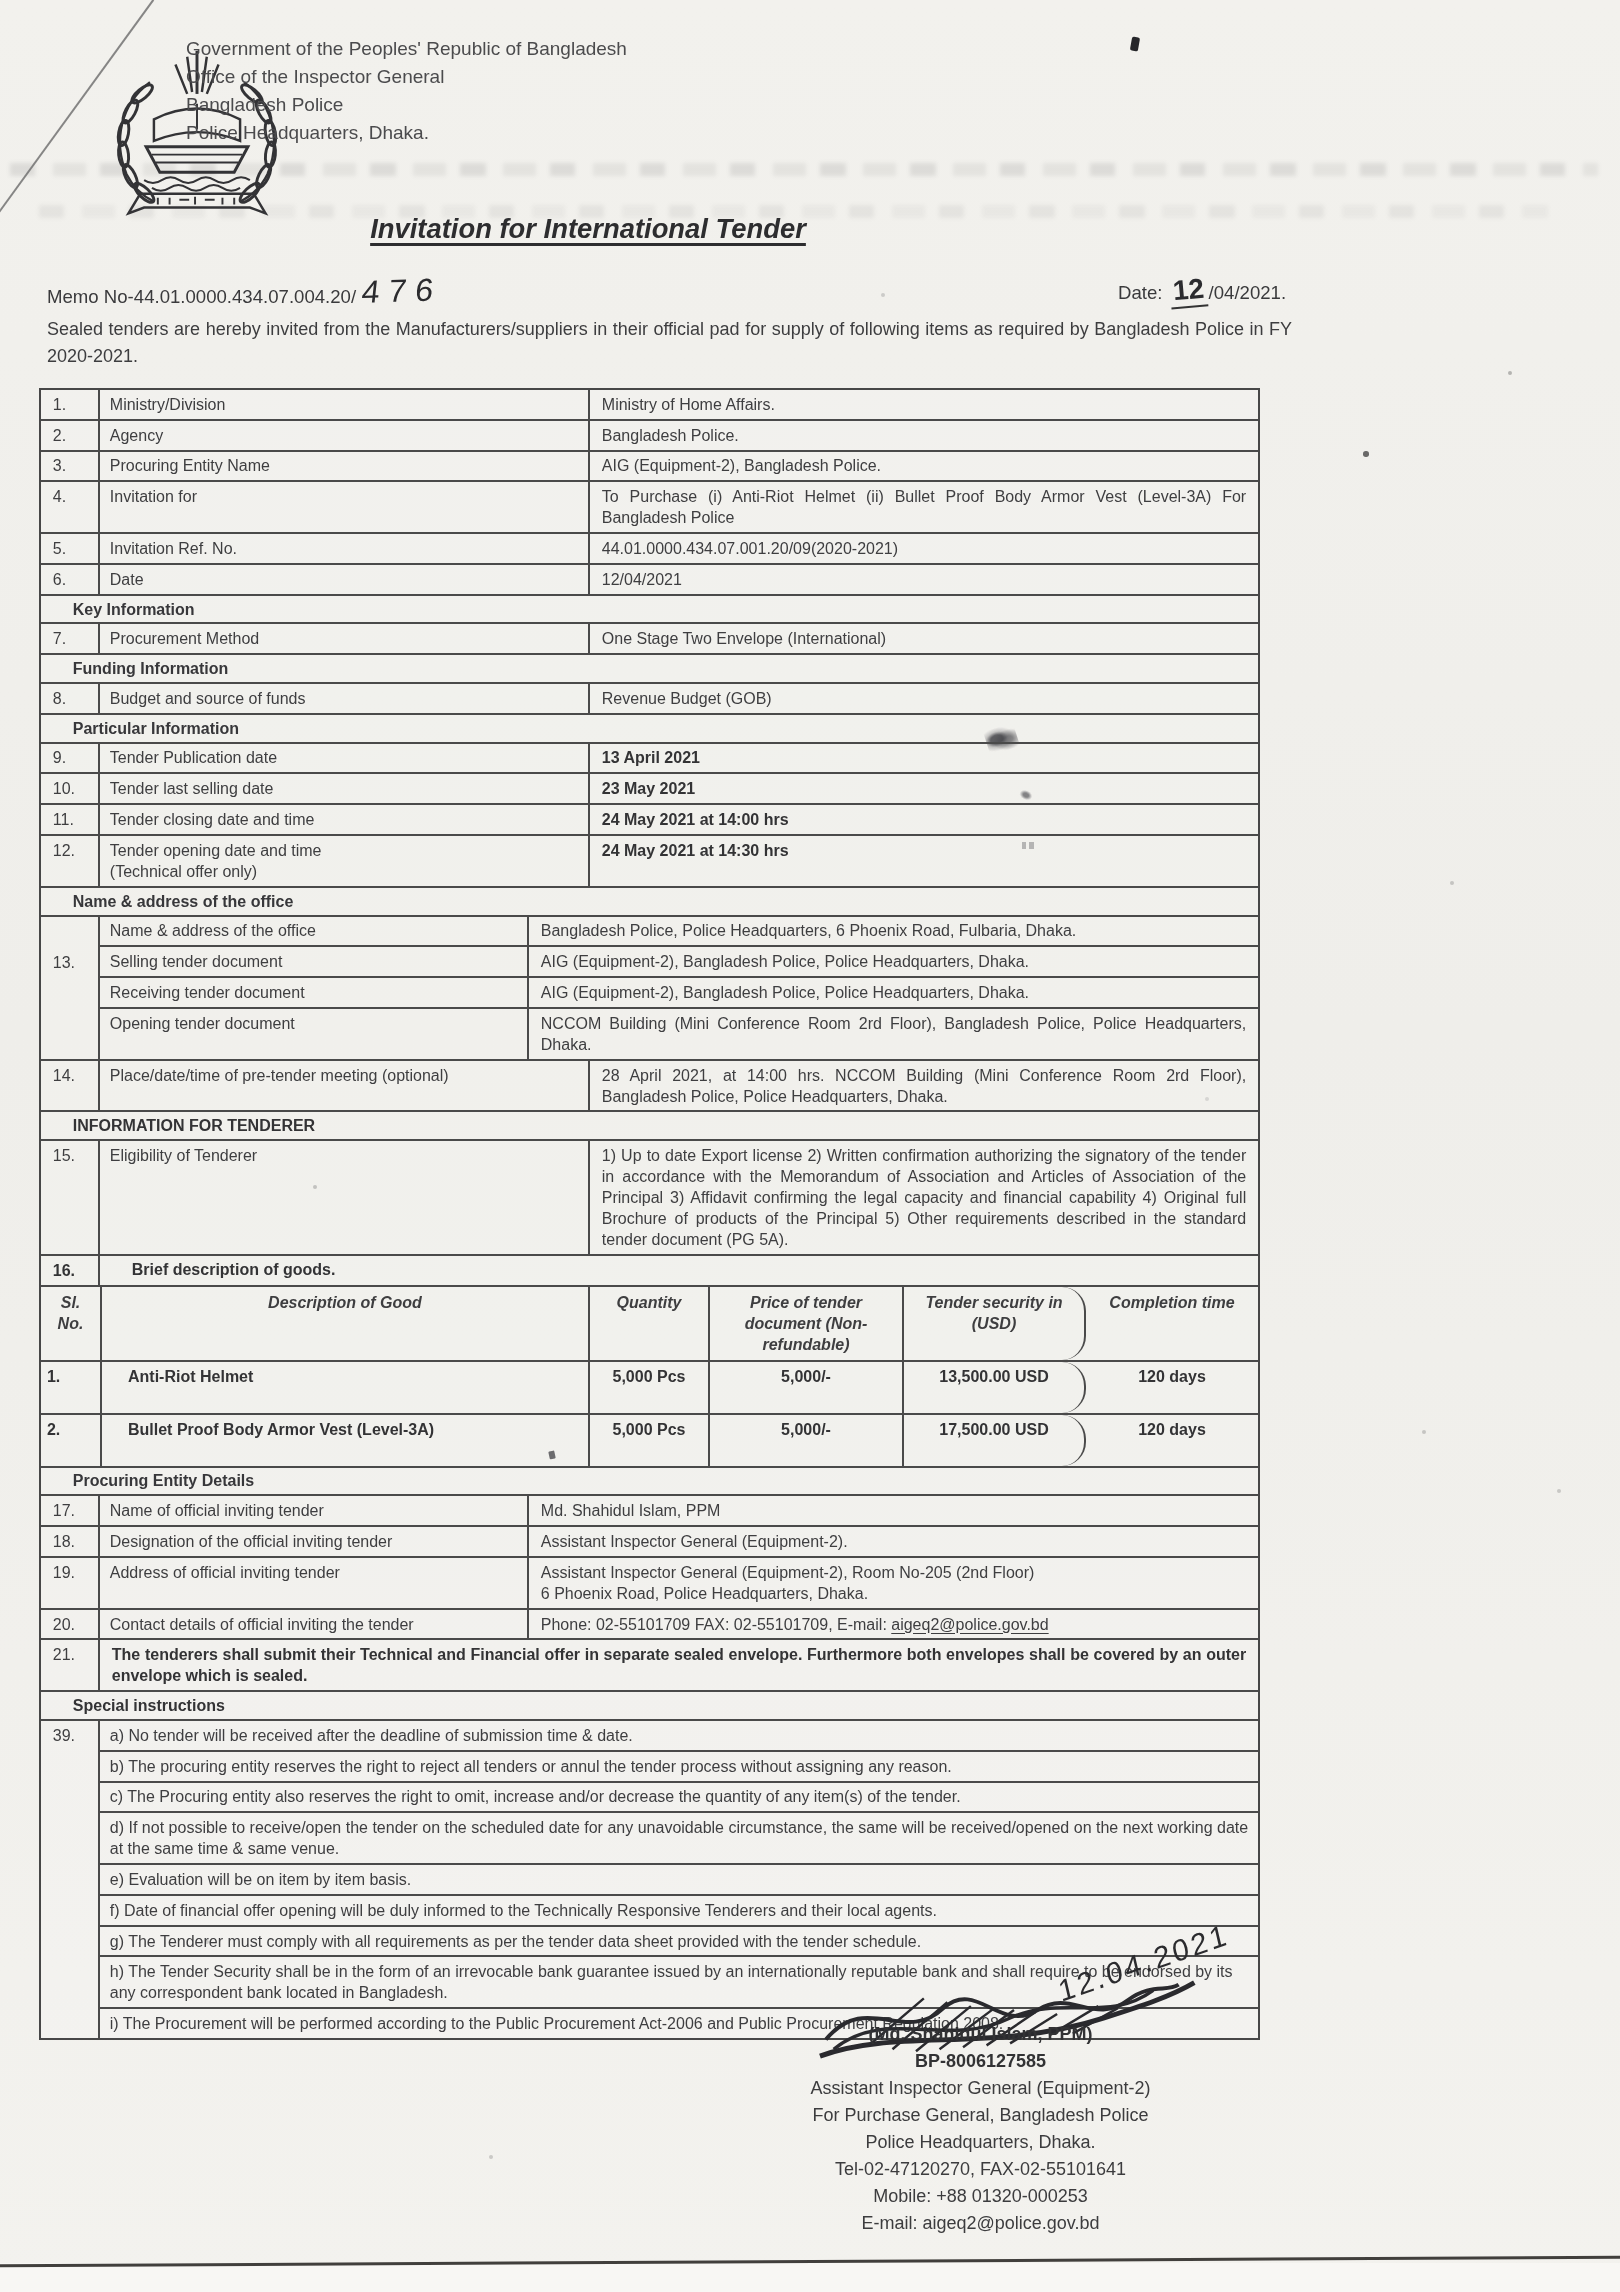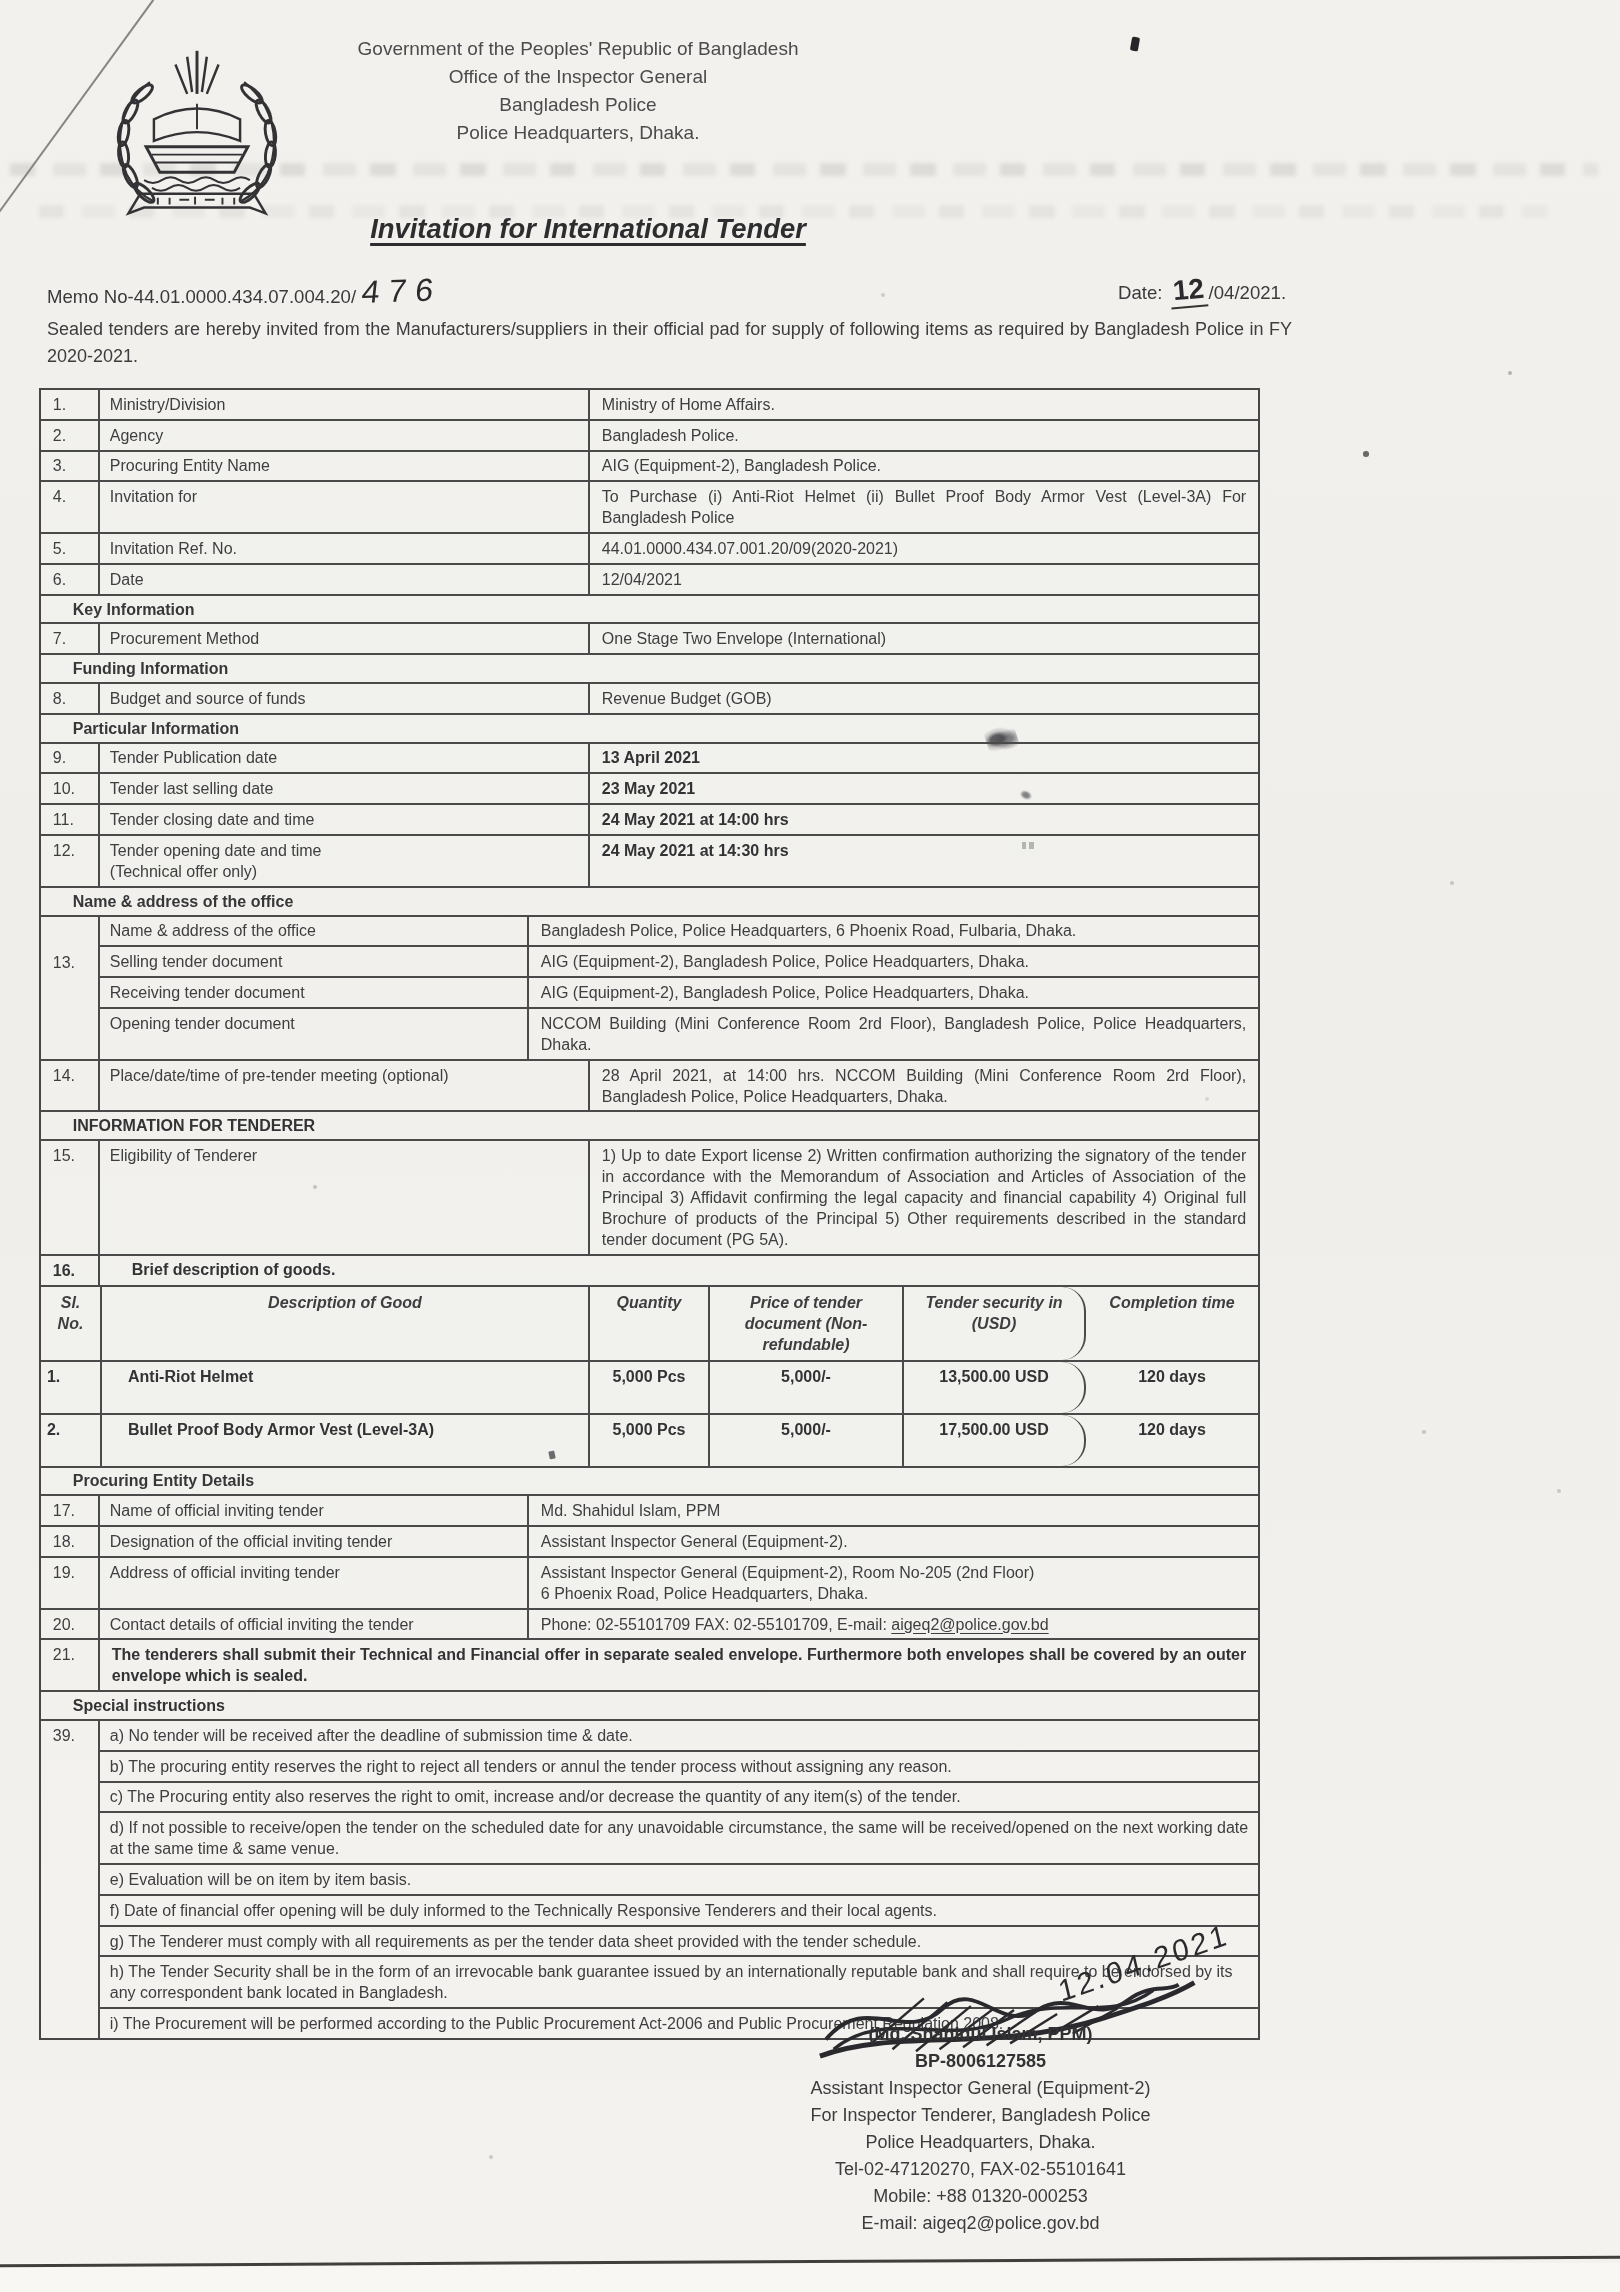--- a/index.html
+++ b/index.html
@@ -31,21 +31,21 @@
   .smudge2 { position:absolute; left:1019px; top:790px; width:13.7px; height:9.8px; transform:rotate(24deg); filter:blur(0.4px);
     background: radial-gradient(ellipse at 50% 50%, rgba(60,60,65,.7) 0 28%, transparent 65%); }
   .smudge3 { position:absolute; left:1022px; top:842px; width:11.8px; height:6.9px; opacity:.5; filter:blur(0.4px);
     background: linear-gradient(90deg, rgba(70,70,75,.8) 0 3.9px, transparent 3.9px 6.9px, rgba(70,70,75,.8) 6.9px 8.8px); }
   .fleck17 { position:absolute; left:549px; top:1451px; width:5.9px; height:7.8px; background:rgba(50,50,55,.8); border-radius:1px; transform:rotate(-12deg); }
   .bottom-edge { position:absolute; left:-5.9px; top:2260px; width:1637px; border-top:3.4px solid #413f3c; transform:rotate(-0.3deg); }
   .bottom-paper { position:absolute; left:0; top:2263px; width:1620px; height:29px; background:#f8f7f4; }
 
   
   .crest { position:absolute; left:93px; top:43px; }
-  .hdr { position:absolute; left:186px; top:35px; width:784px; text-align:center; font-size:19px; color:#4b4b4d; line-height:28px; }
+  .hdr { position:absolute; left:186px; top:35px; width:784px; text-align:left; font-size:19px; color:#4b4b4d; line-height:28px; }
   .title { position:absolute; left:0; top:213px; width:1176px; text-align:center; }
   .title span { font-size:27.4px; font-weight:700; font-style:italic; color:#2d2d2f;
                 text-decoration:underline; text-underline-offset:4.9px; text-decoration-thickness:2.5px; }
   
   .memo-row { position:absolute; left:47px; top:274px; width:1245px; display:flex; justify-content:space-between; align-items:flex-start; font-size:18.6px; color:#3a3a3c; }
   .hand-no { display:inline-block; font-size:32px; color:#2b2b2e; letter-spacing:8.8px; transform:skewX(-8deg) rotate(-2deg); transform-origin:left bottom; margin-left:3.9px; }
   .date-wrap { white-space:nowrap; padding-right:5.9px; }
   .hand-date { display:inline-block; font-size:28px; font-weight:700; color:#2b2b2e; transform:rotate(-5deg); border-bottom:2.5px solid #333; padding:0 2.9px; margin:0 2px; }
   .intro { position:absolute; left:47px; top:316px; width:1245px; font-size:18px; line-height:27.4px; color:#3d3d3f; text-align:justify; }
 
@@ -378,19 +378,19 @@
     <path d="M52,84 L108,36 M76,88 L132,40 M100,90 L156,44 M124,88 L180,46 M148,86 L200,48 M172,84 L222,50 M196,82 L244,52" stroke-width="2.5"></path>
     <path d="M236,74 L286,44 M260,72 L306,46" stroke-width="2.5"></path>
   </svg>
 </div>
 <div class="sig-date">12.04.2021</div>
 
 <div class="footer">
   <div class="fname">(Md. Shahidul Islam, PPM)</div>
   <div class="fbp">BP-8006127585</div>
   <div>Assistant Inspector General (Equipment-2)</div>
-  <div>For Inspector Tenderer, Bangladesh Police</div>
+  <div>For Purchase General, Bangladesh Police</div>
   <div>Police Headquarters, Dhaka.</div>
   <div>Tel-02-47120270, FAX-02-55101641</div>
   <div>Mobile: +88 01320-000253</div>
   <div>E-mail: aigeq2@police.gov.bd</div>
 </div>
 
 
 </body></html>

